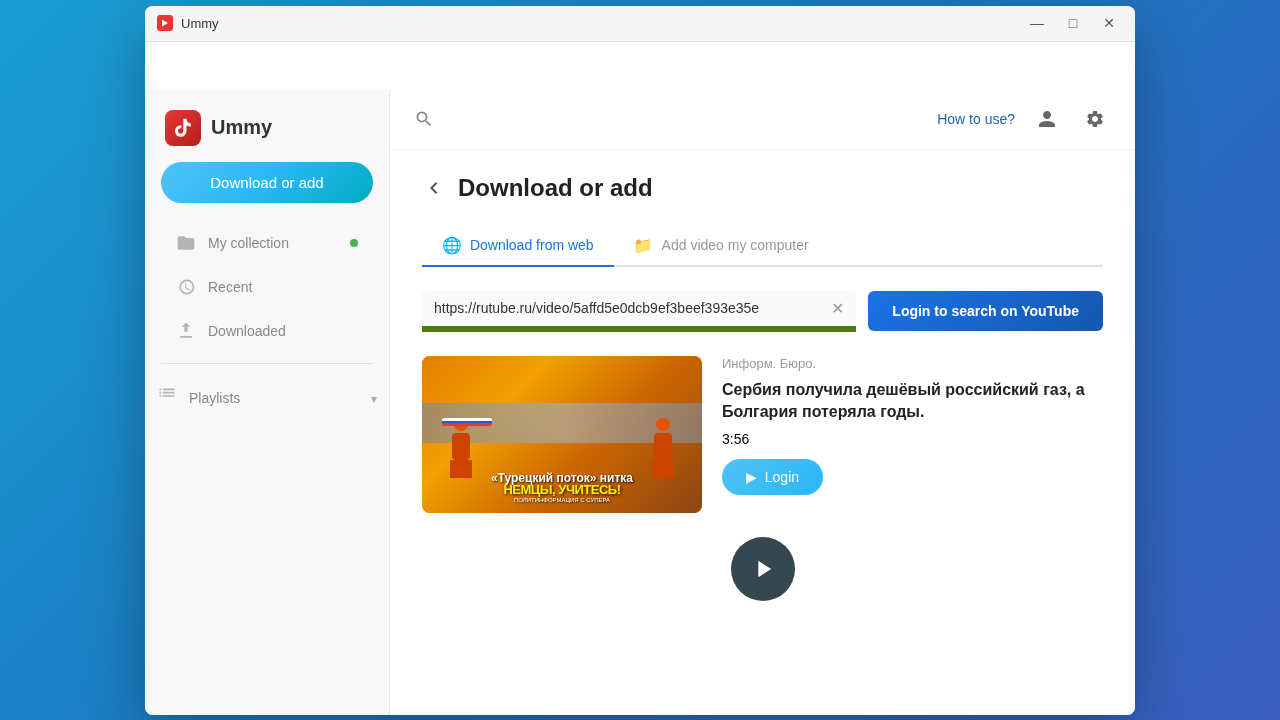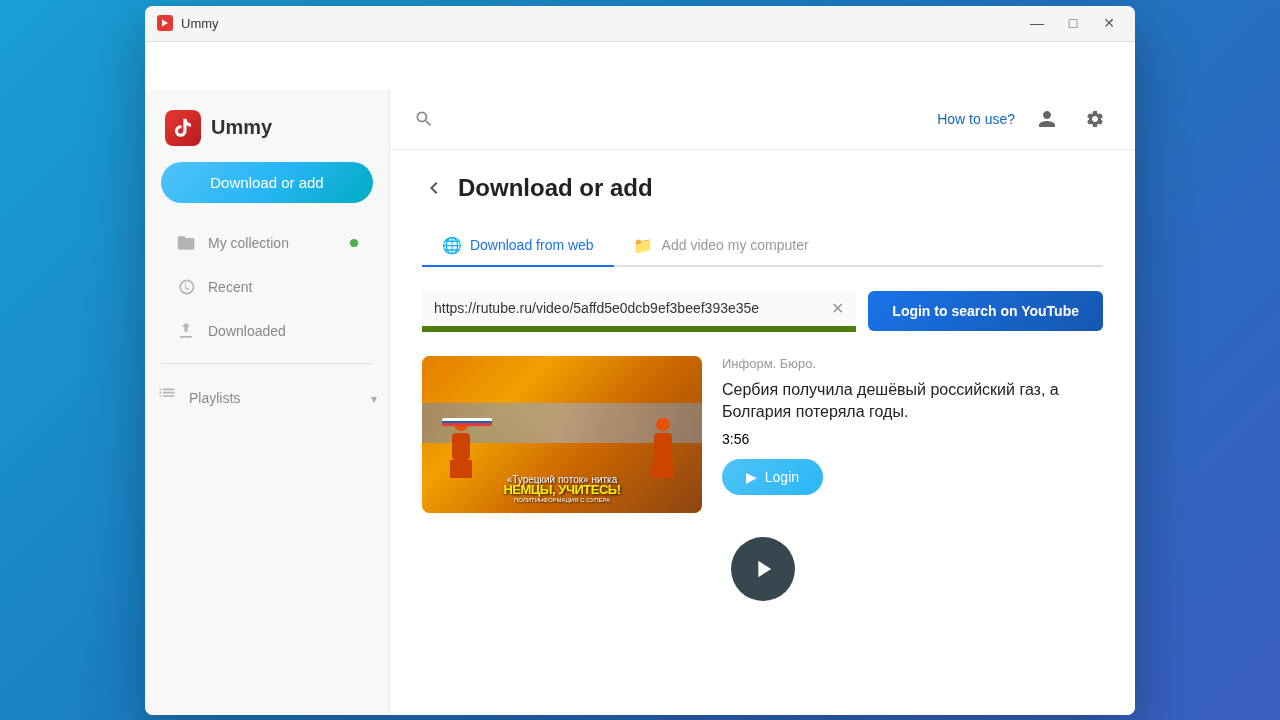--- a/index.html
+++ b/index.html
@@ -336,21 +336,21 @@
       flex-direction: column;
       gap: 8px;
     }
     .video-channel {
       font-size: 13px;
       color: #999;
     }
     .video-title {
       font-size: 16px;
       color: #222;
-      font-weight: 400;
+      font-weight: 700;
       line-height: 1.4;
     }
     .video-duration {
       font-size: 14px;
       color: #000000;
     }
     .play-btn {
       display: inline-flex;
       align-items: center;
       gap: 8px;
@@ -530,21 +530,21 @@
               </div>
               <div style="position:absolute;bottom:35px;right:25px;width:28px;height:60px;display:flex;flex-direction:column;align-items:center;">
                 <div style="width:14px;height:14px;background:#e65100;border-radius:50%;margin-bottom:2px;"></div>
                 <div style="width:18px;height:28px;background:#cc4400;border-radius:4px;"></div>
                 <div style="width:22px;height:18px;background:#cc4400;"></div>
               </div>
 
               <div style="position:absolute;left:20px;top:40%;width:50px;height:8px;background:linear-gradient(180deg,white 33%,#1565c0 33% 66%,#e53935 66%);border-radius:2px;"></div>
 
               <div style="position:absolute;bottom:28px;width:100%;text-align:center;">
-                <div style="color:white;font-size:10px;font-weight:400;text-shadow:1px 1px 2px rgba(0,0,0,0.9);">«Турецкий поток» нитка</div>
+                <div style="color:white;font-size:12px;font-weight:700;text-shadow:1px 1px 2px rgba(0,0,0,0.9);">«Турецкий поток» нитка</div>
               </div>
               <div style="position:absolute;bottom:10px;width:100%;text-align:center;margin-top:46px;">
                 <div style="color:#ffee00;font-size:13px;font-weight:900;text-shadow:1px 1px 3px rgba(0,0,0,0.9);letter-spacing:-0.5px;">НЕМЦЫ, УЧИТЕСЬ!</div>
                 <div style="color:white;font-size:6px;font-weight:500;text-shadow:1px 1px 2px rgba(0,0,0,0.9);">ПОЛИТИНФОРМАЦИЯ С СУПЕРА</div>
               </div>
             </div>
           </div>
 
           <div class="video-info">
             <div class="video-channel">Информ. Бюро.</div>

